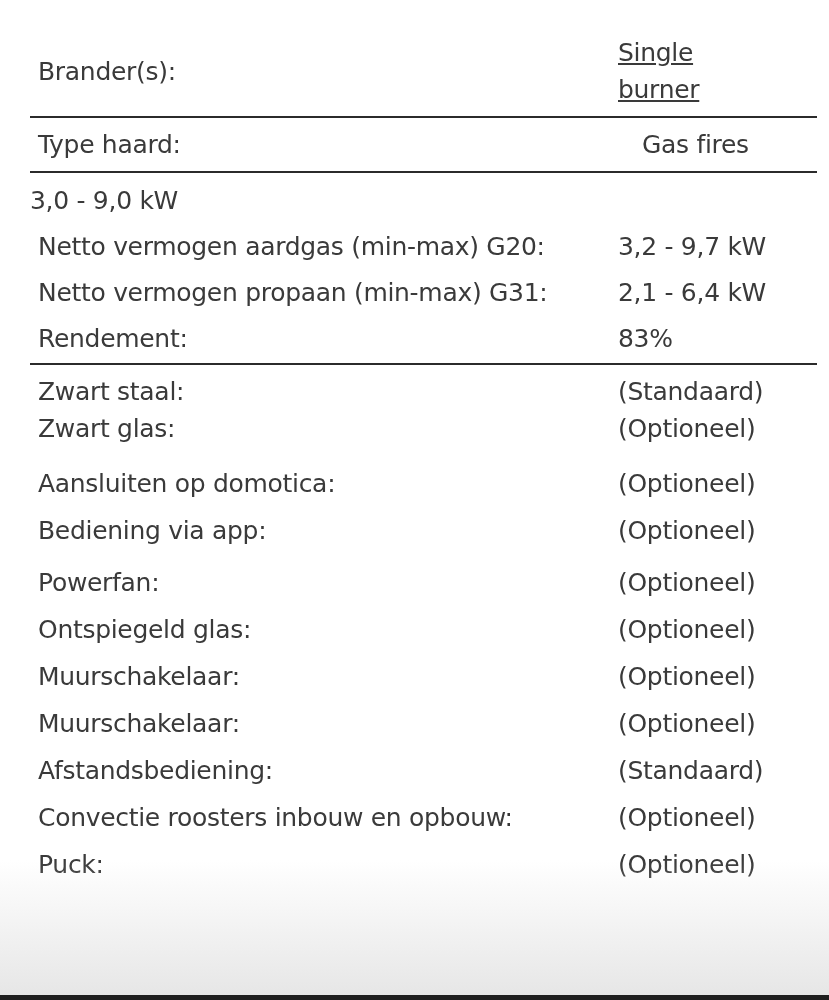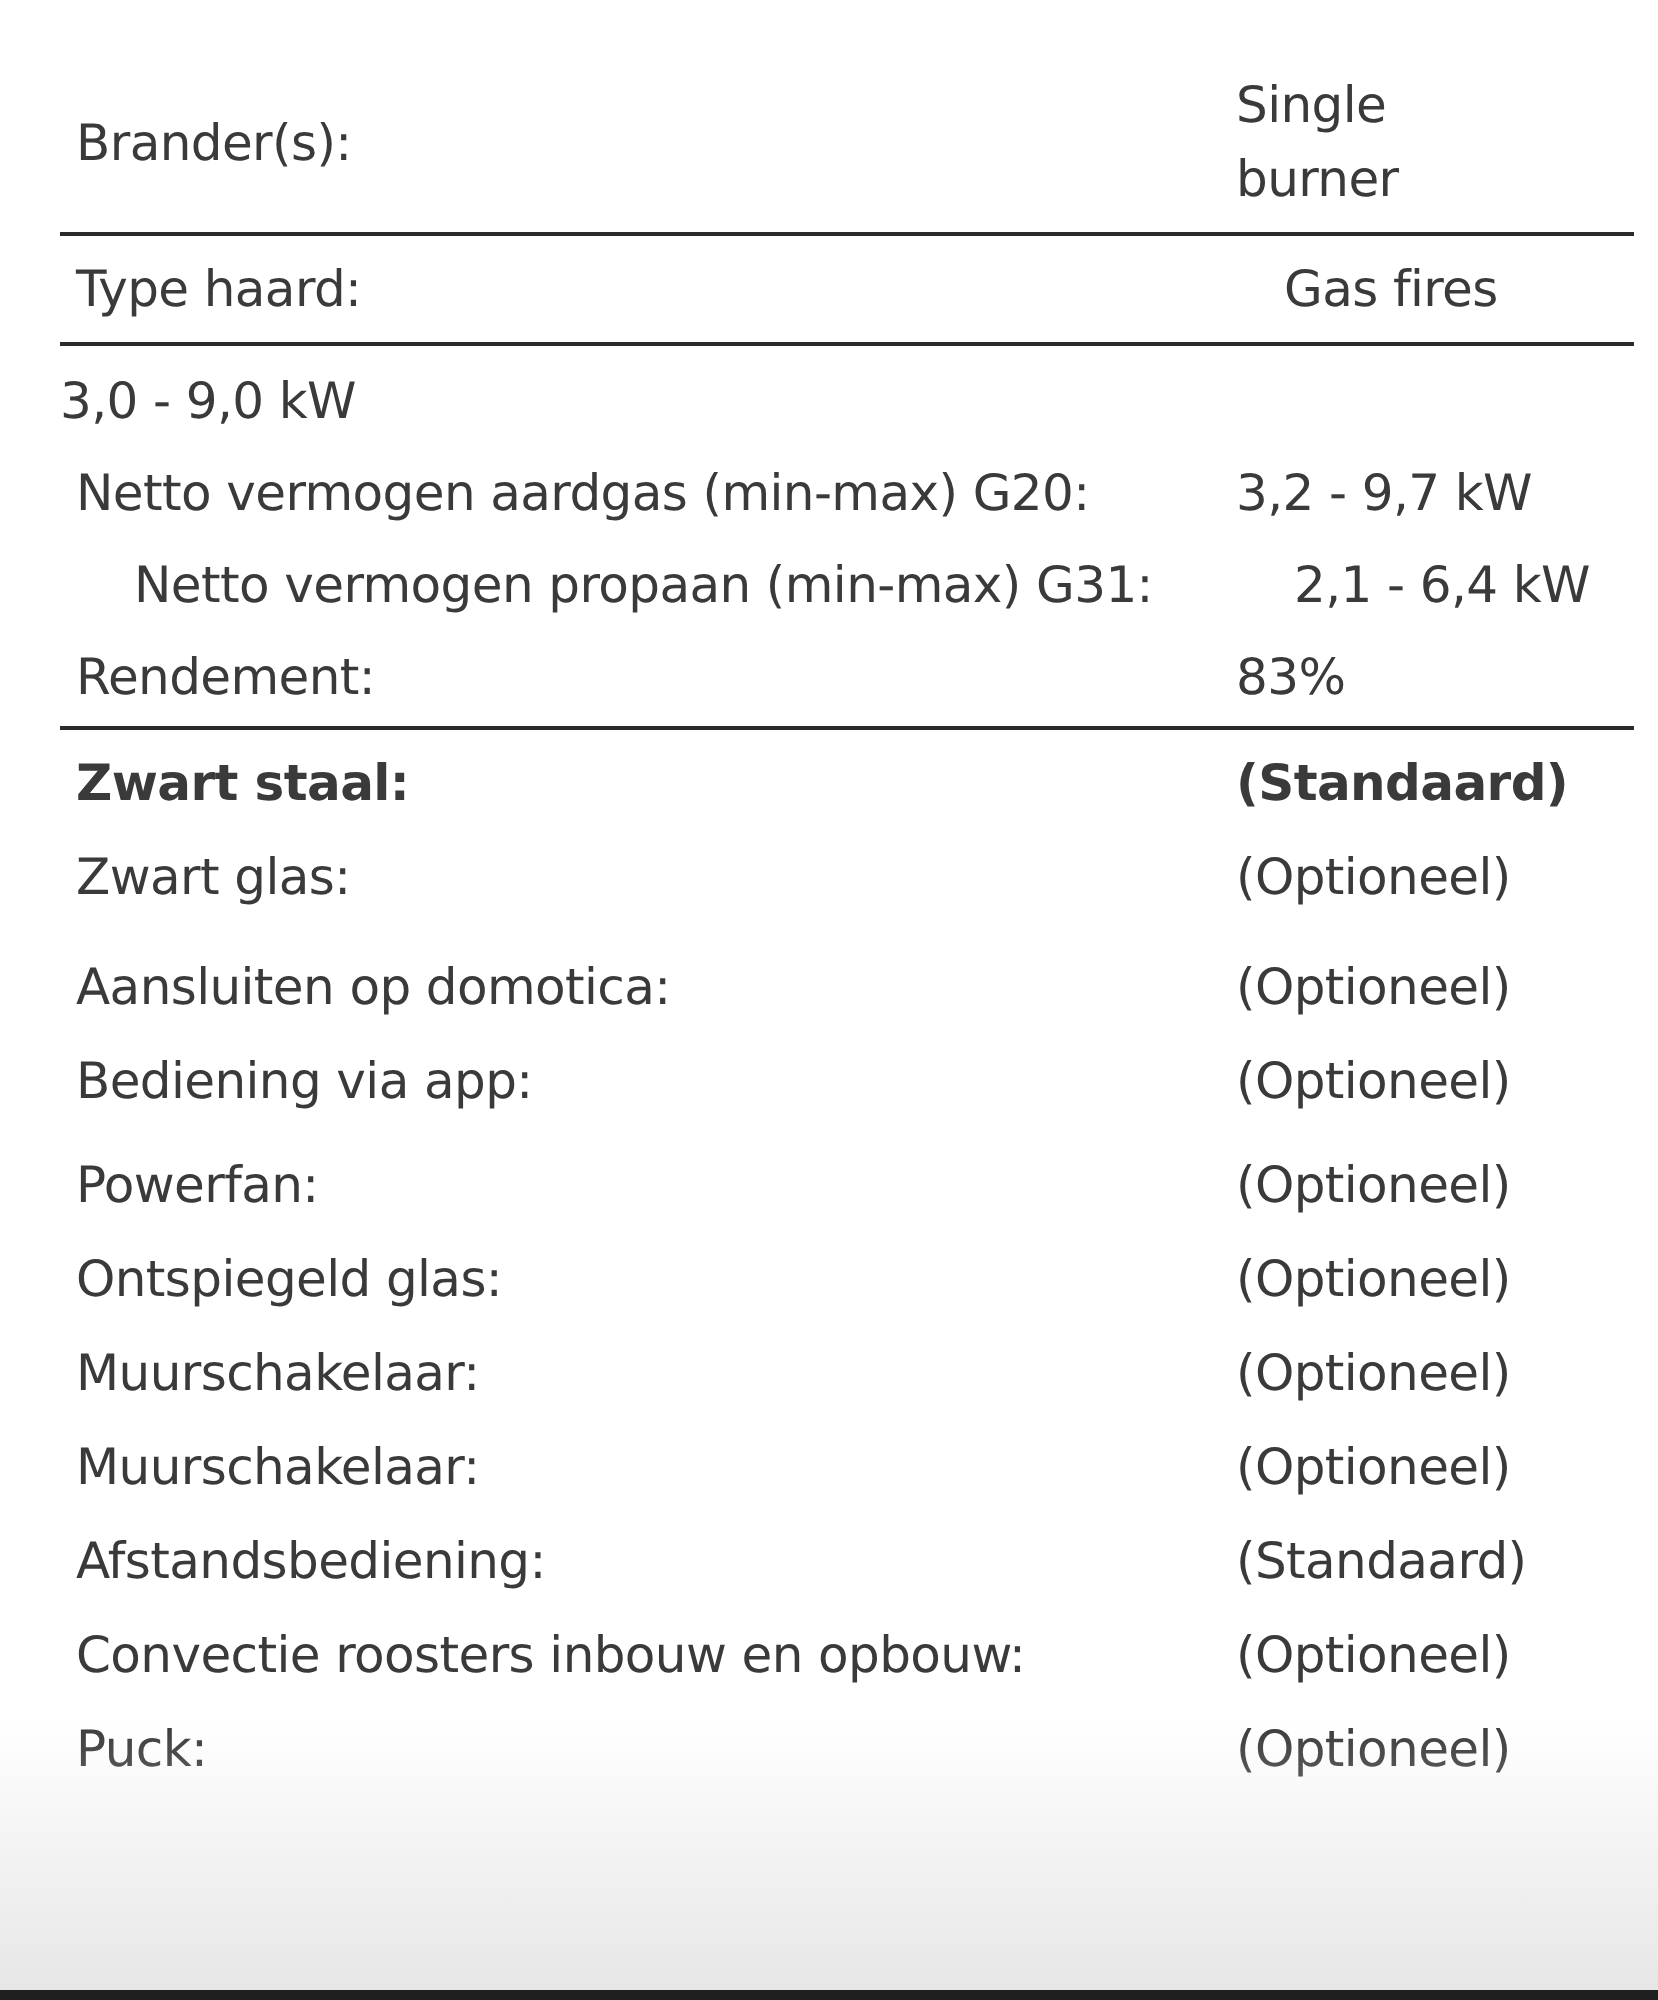--- a/index.html
+++ b/index.html
@@ -31,51 +31,51 @@
     background: #1f1f1f;
   }
 </style>
 </head>
 <body>
 
 <div class="spec-table">
 
   <div class="row" style="padding-top:22px;padding-bottom:8px;align-items:center;">
     <div class="label">Brander(s):</div>
-    <div class="value" style="width:140px;flex:none;">Single burner</div>
+    <div class="value" style="width:140px;flex:none;text-decoration:underline;">Single burner</div>
   </div>
   <div class="divider"></div>
 
   <div class="row" style="padding-top:8px;padding-bottom:8px;gap:24px;">
     <div class="label">Type haard:</div>
     <div class="value">Gas fires</div>
   </div>
   <div class="divider"></div>
 
   <div style="padding-top:9px;padding-bottom:6px;">
     <div class="row" style="margin-bottom:9px;">
       <div class="value">3,0 - 9,0 kW</div>
     </div>
     <div class="row" style="margin-bottom:9px;">
       <div class="label" style="padding-right:60px;">Netto vermogen aardgas (min-max) G20:</div>
       <div class="value">3,2 - 9,7 kW</div>
     </div>
-    <div class="row" style="margin-bottom:9px;margin-left:29px;">
+    <div class="row" style="margin-bottom:9px;">
       <div class="label" style="padding-right:60px;">Netto vermogen propaan (min-max) G31:</div>
       <div class="value">2,1 - 6,4 kW</div>
     </div>
     <div class="row">
       <div class="label">Rendement:</div>
       <div class="value">83%</div>
     </div>
   </div>
   <div class="divider"></div>
 
   <div style="padding-top:8px;">
-    <div class="row" style="margin-bottom:10px;font-weight:bold;">
+    <div class="row" style="">
         <div class="label">Zwart staal:</div>
         <div class="value">(Standaard)</div>
       </div>
     <div class="row" style="margin-bottom:18px;">
         <div class="label">Zwart glas:</div>
         <div class="value">(Optioneel)</div>
       </div>
     <div class="row" style="margin-bottom:10px;">
         <div class="label">Aansluiten op domotica:</div>
         <div class="value">(Optioneel)</div>

